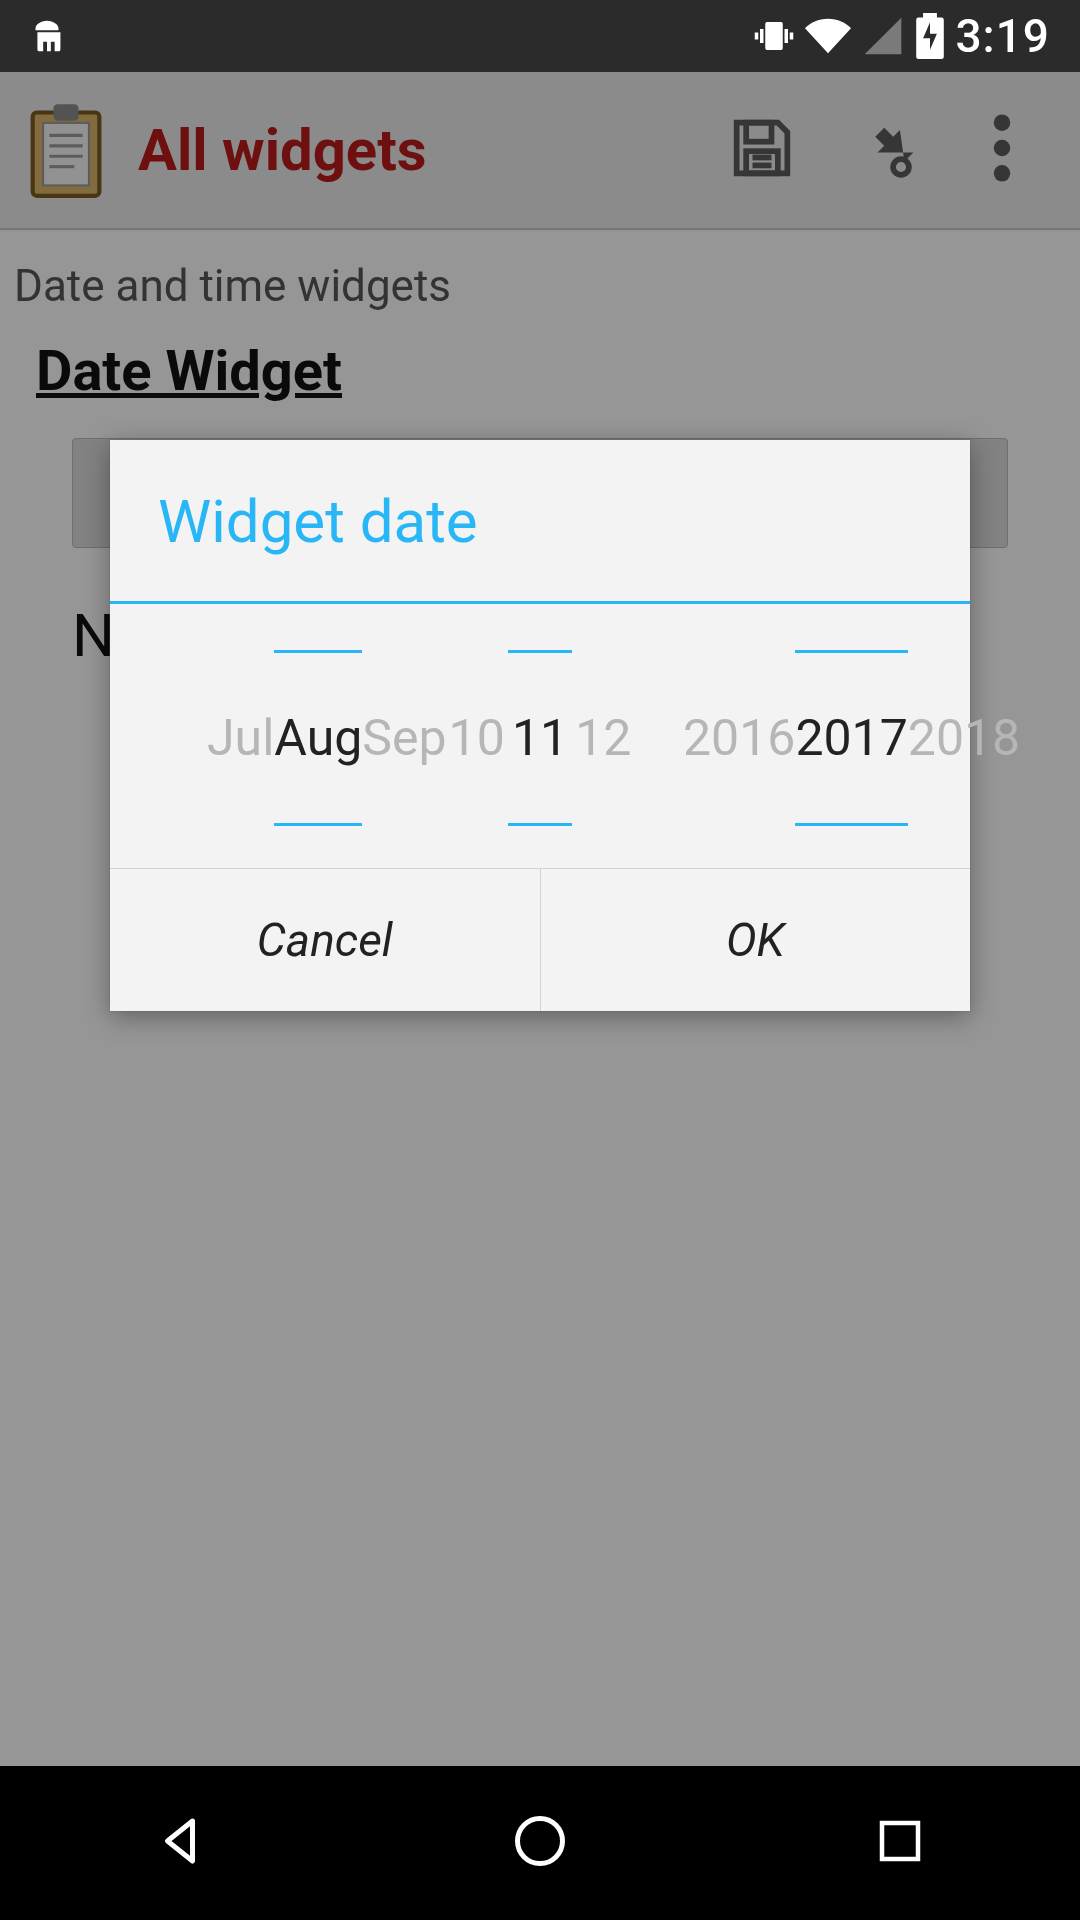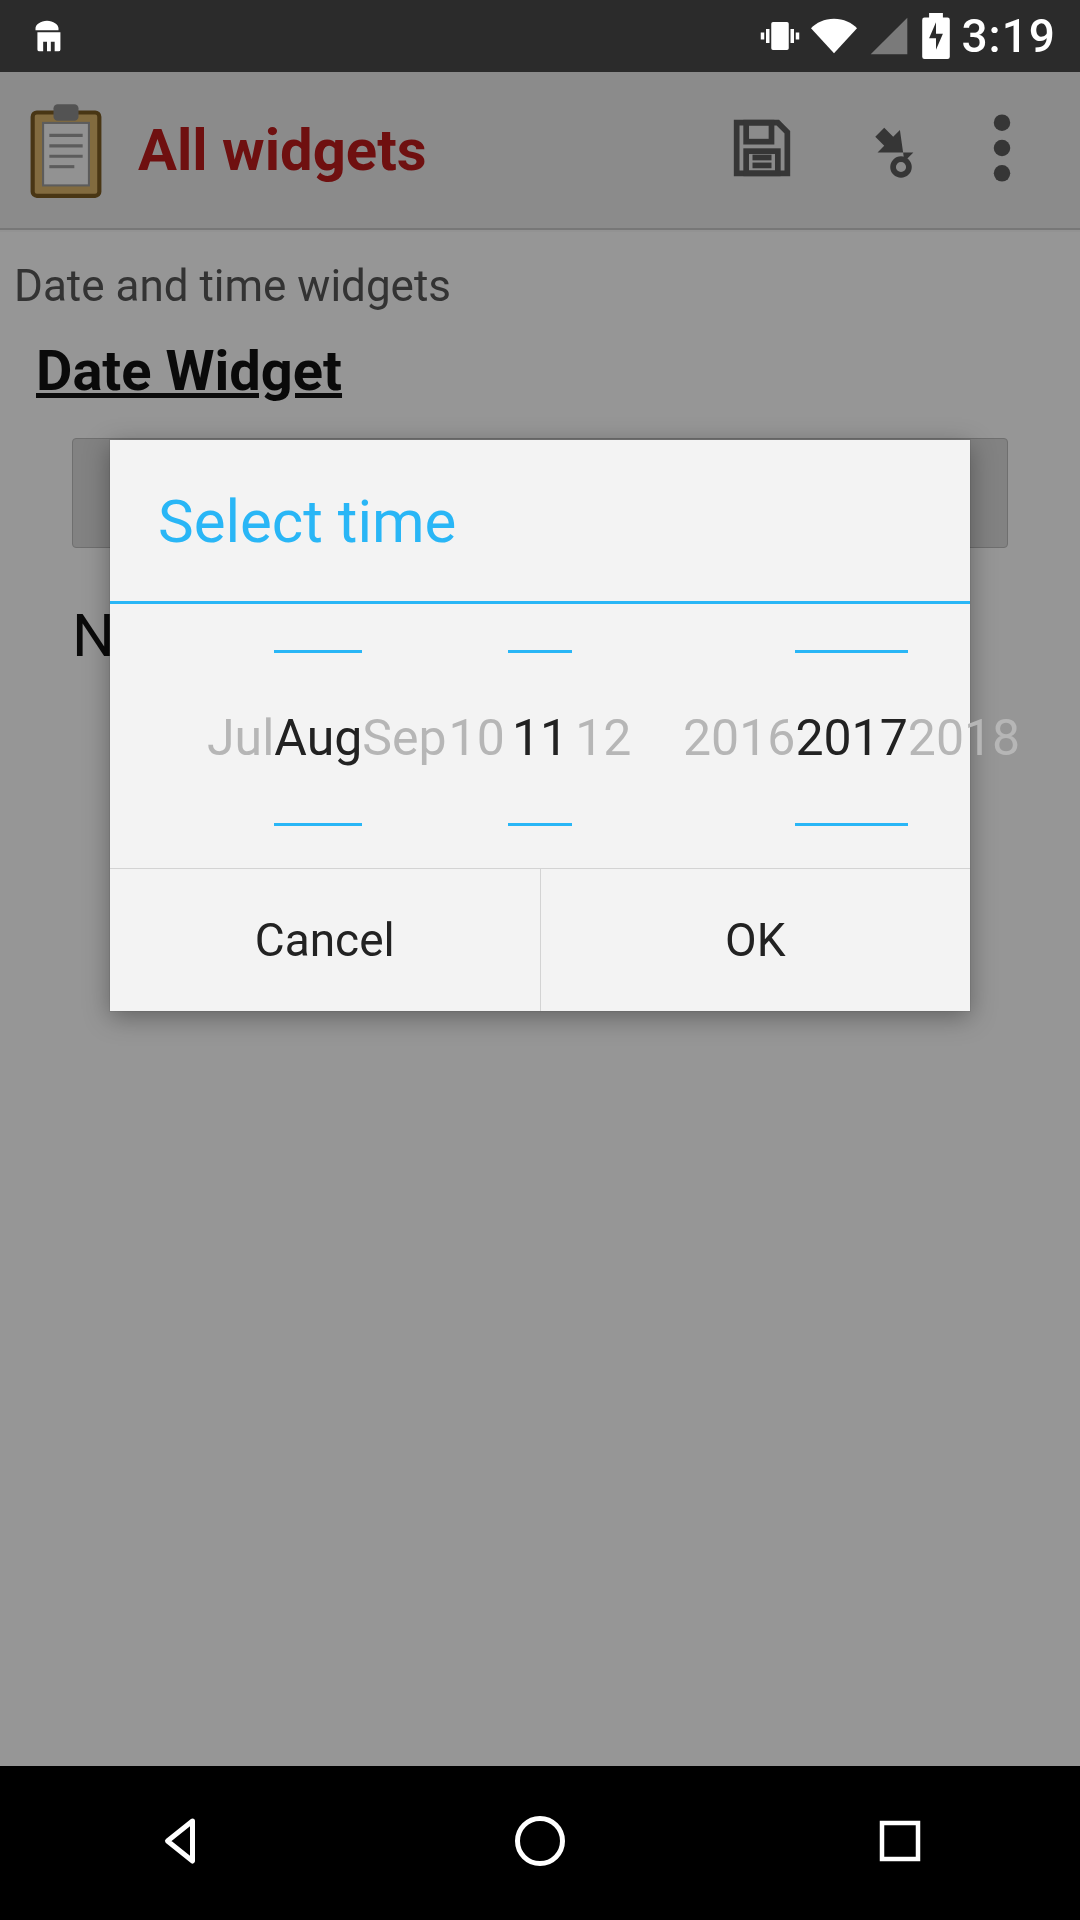--- a/index.html
+++ b/index.html
@@ -1,20 +1,20 @@
 <!DOCTYPE html>
 <html><head>
 <meta charset="utf-8">
 <style>
   * { margin:0; padding:0; box-sizing:border-box; font-family: Roboto, "Helvetica Neue", Arial, sans-serif; -webkit-font-smoothing:antialiased; }
   html,body { width:1080px; height:1920px; background:#000; overflow:hidden; }
   .screen { position:relative; width:1080px; height:1920px; background:#f4f4f4; }
 
   
-  .status-bar { position:absolute; top:0; left:0; right:0; height:72px; background:#2b2b2b; color:#fff; display:flex; align-items:center; justify-content:space-between; padding:0 24px 0 24px; }
+  .status-bar { position:absolute; top:0; left:0; right:0; height:72px; background:#2b2b2b; color:#fff; display:flex; align-items:center; justify-content:space-between; padding:0 30px 0 24px; }
   .status-left { display:flex; align-items:center; gap:14px; }
   .status-right { display:flex; align-items:center; gap:10px; }
   .clock { font-size:46px; font-weight:500; letter-spacing:1px; }
   .status-icon svg { display:block; }
 
   
   .action-bar { position:absolute; top:72px; left:0; right:0; height:158px; background:#e8e8e8; display:flex; align-items:center; padding:0 18px; border-bottom:2px solid #c6c6c6; }
   .ab-icon { width:96px; height:96px; display:flex; align-items:center; justify-content:center; }
   .ab-title { font-size:58px; font-weight:700; color:#b91c1c; margin-left:24px; flex:1; }
   .ab-action { width:120px; height:120px; display:flex; align-items:center; justify-content:center; }
@@ -31,21 +31,21 @@
   .scrim { position:absolute; top:72px; left:0; right:0; bottom:154px; background:rgba(0,0,0,0.40); }
 
   
   .dialog { position:absolute; left:110px; width:860px; top:440px; background:#f3f3f3; box-shadow:0 6px 24px rgba(0,0,0,0.35), 0 0 0 1px rgba(0,0,0,0.06); }
   .dialog-title { color:#29b6f6; font-size:60px; font-weight:400; padding:46px 48px 44px 48px; border-bottom:3px solid #29b6f6; }
   .picker-area { display:flex; justify-content:center; gap:48px; padding:44px 0 40px 0; }
   .picker-col { width:190px; display:flex; flex-direction:row; align-items:center; }
   .picker-cell { height:180px; width:100%; display:flex; align-items:center; justify-content:center; font-size:50px; }
   .picker-cell.dim { color:#b6b6b6; }
   .picker-cell.sel { color:#222; border-top:3px solid #29b6f6; border-bottom:3px solid #29b6f6; height:176px; }
-  .dialog-buttons { display:flex; border-top:1px solid #d3d3d3; }
+  .dialog-buttons { display:flex; border-top:1px solid #d3d3d3;font-style:italic; }
   .dialog-buttons > div { flex:1; height:142px; display:flex; align-items:center; justify-content:center; font-size:46px; color:#222; }
   .dialog-buttons > div + div { border-left:1px solid #d3d3d3; }
 
   
   .nav-bar { position:absolute; left:0; right:0; bottom:0; height:154px; background:#000; display:flex; align-items:center; justify-content:space-around; }
   .nav-btn { width:200px; height:100px; display:flex; align-items:center; justify-content:center; }
 </style>
 </head>
 <body>
 
@@ -130,21 +130,21 @@
   <div class="content">
     <div class="section-header">Date and time widgets</div>
     <div class="widget-title">Date Widget</div>
     <div class="button-row-bg"></div>
     <div class="no-text">No</div>
   </div>
 
   <div class="scrim"></div>
 
   <div class="dialog">
-    <div class="dialog-title">Select time</div>
+    <div class="dialog-title">Widget date</div>
     <div class="picker-area">
       <div class="picker-col">
         <div class="picker-cell dim">Jul</div>
         <div class="picker-cell sel">Aug</div>
         <div class="picker-cell dim">Sep</div>
       </div>
       <div class="picker-col">
         <div class="picker-cell dim">10</div>
         <div class="picker-cell sel">11</div>
         <div class="picker-cell dim">12</div>

